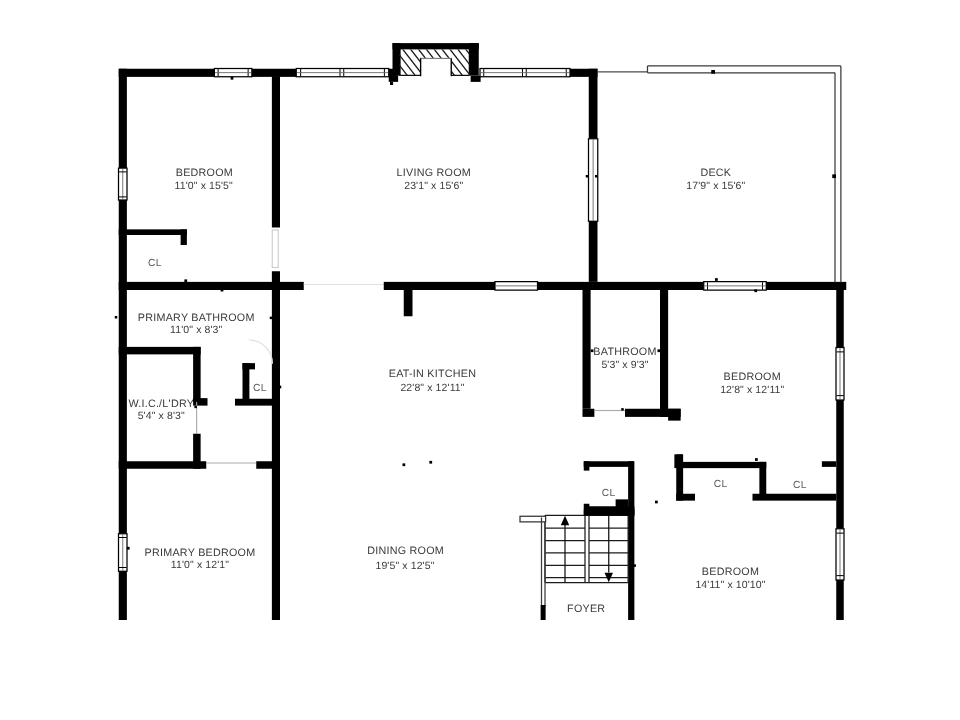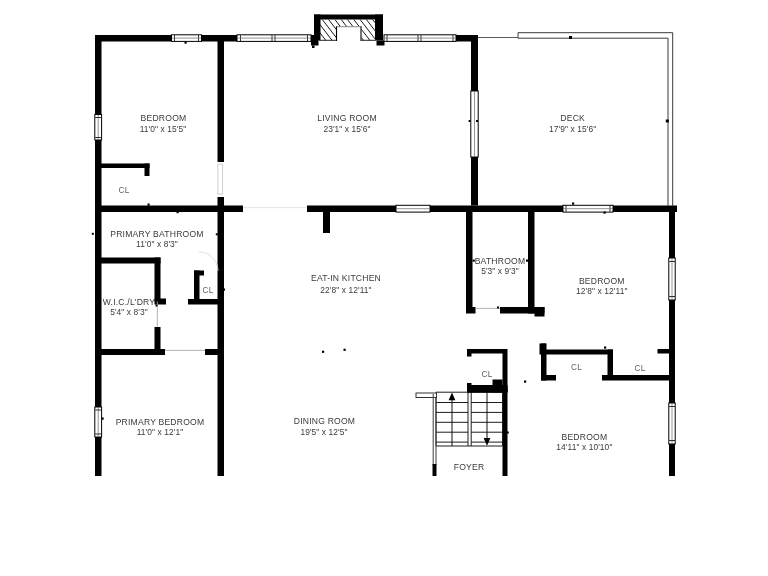--- a/index.html
+++ b/index.html
@@ -1,16 +1,16 @@
 <!DOCTYPE html>
 <html><head>
 <meta charset="utf-8">
 <style>
 html,body{margin:0;padding:0;background:#fff;}
-#page{position:relative;width:768px;height:476px;background:#3b82f6;overflow:hidden;}
+#page{position:relative;width:768px;height:476px;background:#3b82f6;overflow:hidden;margin-top:20px;}
 svg{display:block;}
 text{font-family:"Liberation Sans",sans-serif;}
 .lbl{fill:#3a3a3a;font-size:8.6px;letter-spacing:0.2px;}
 .dim{fill:#3a3a3a;font-size:8.4px;letter-spacing:0.1px;}
 .cl{fill:#5f5f5f;font-size:8.2px;letter-spacing:0.3px;}
 </style>
 </head>
 <body>
 
 <div id="page">

